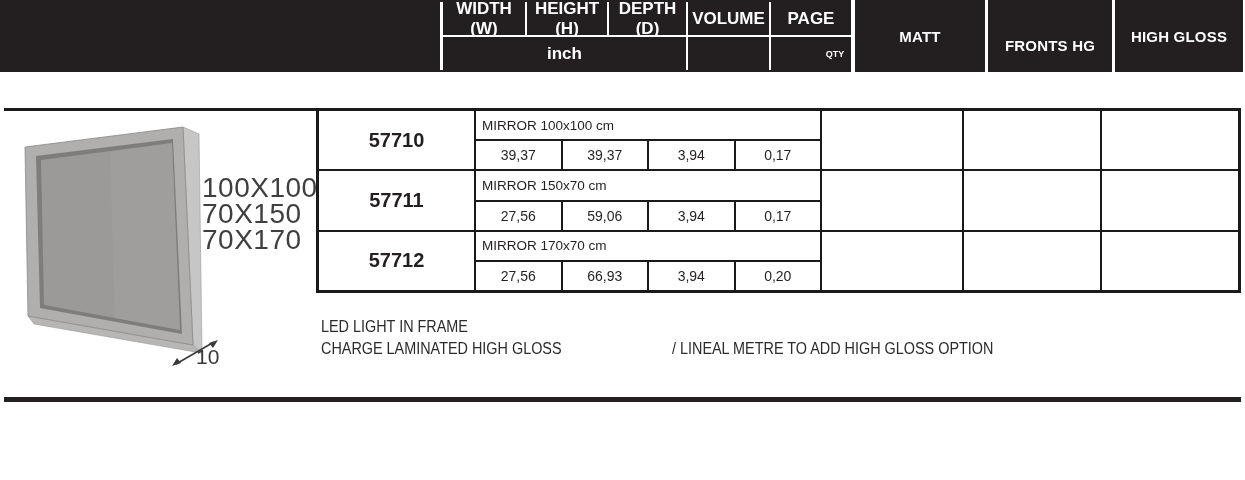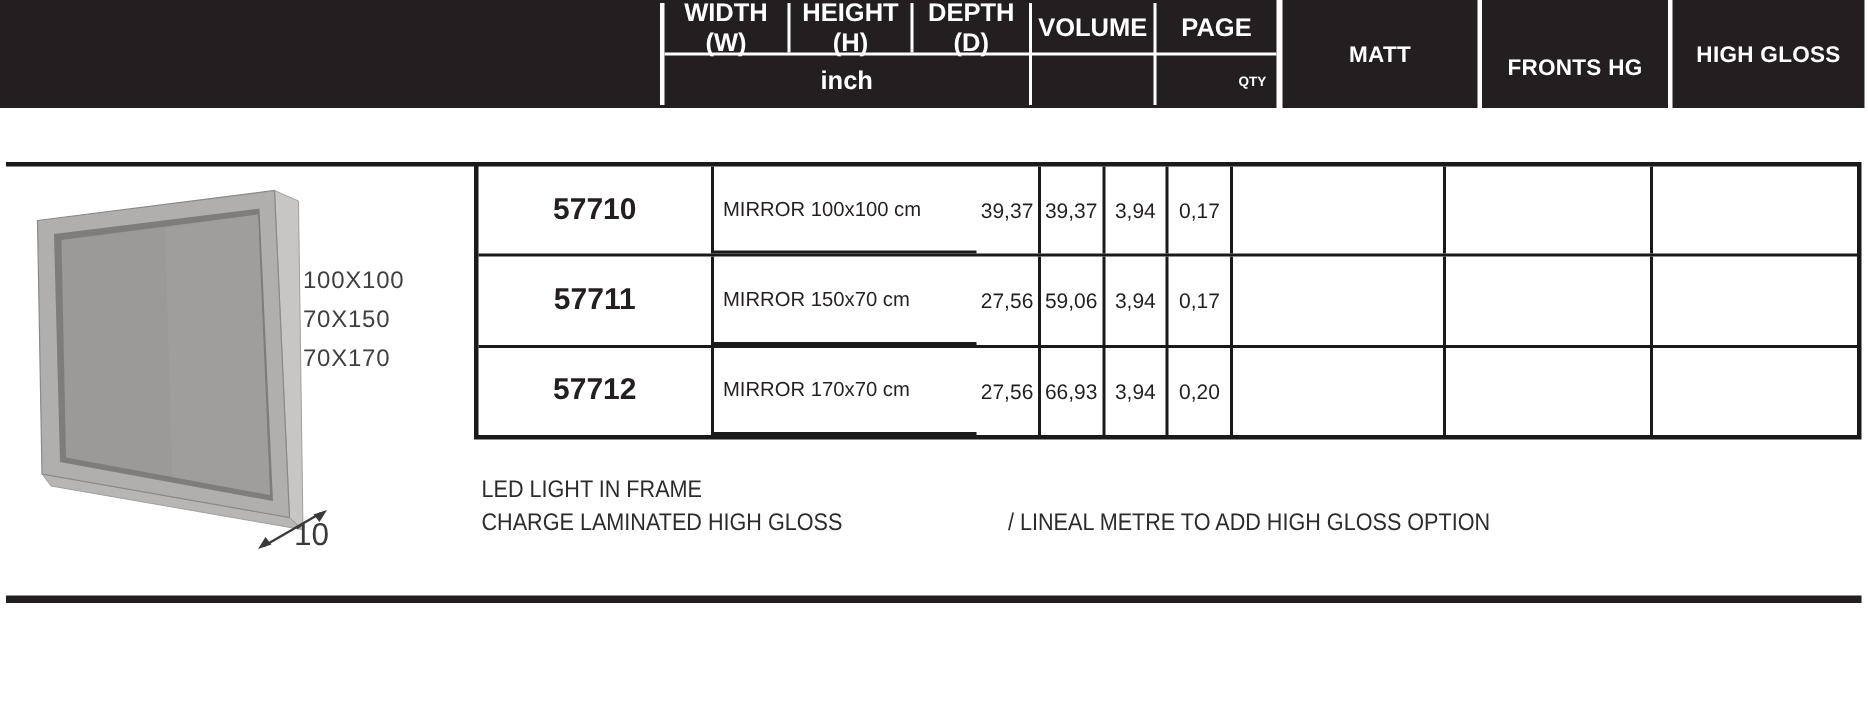--- a/index.html
+++ b/index.html
@@ -54,21 +54,21 @@
   .trow:last-child { border-bottom: none; }
   .code-cell {
     width: 157px;
     border-right: 2px solid #1a1a1a;
     display: flex; align-items: center; justify-content: center;
     font-size: 20px; font-weight: bold; color: #231f20;
   }
   .mid-cell {
     width: 346px;
     border-right: 2px solid #1a1a1a;
-    display: flex; 
+    display: flex; flex-direction: column;
   }
   .name-cell {
     flex: 1;
     border-bottom: 2px solid #1a1a1a;
     display: flex; align-items: center;
     padding-left: 6px;
     font-size: 13.5px; color: #231f20;
   }
   .nums { flex: 1; display: flex; }
   .num-cell {
@@ -81,21 +81,21 @@
   .finish-cell { border-right: 2px solid #1a1a1a; }
   .finish-cell.matt { width: 142px; }
   .finish-cell.fhg  { width: 138px; }
   .finish-cell.hg   { flex: 1; border-right: none; }
 
   
   .mirror-svg { position: absolute; left: 15px; top: 110px; }
   .dim-list {
     position: absolute;
     left: 202px; top: 175px;
-    font-size: 16px; line-height: 26px;
+    font-size: 28px; line-height: 26px;
     color: #3f3f3f;
     letter-spacing: 0.5px;
     white-space: pre-line;
   }
   .depth-arrow-svg { position: absolute; left: 168px; top: 334px; }
   .depth-label {
     position: absolute;
     left: 196px; top: 345px;
     font-size: 21px; color: #3a3a3a;
   }

